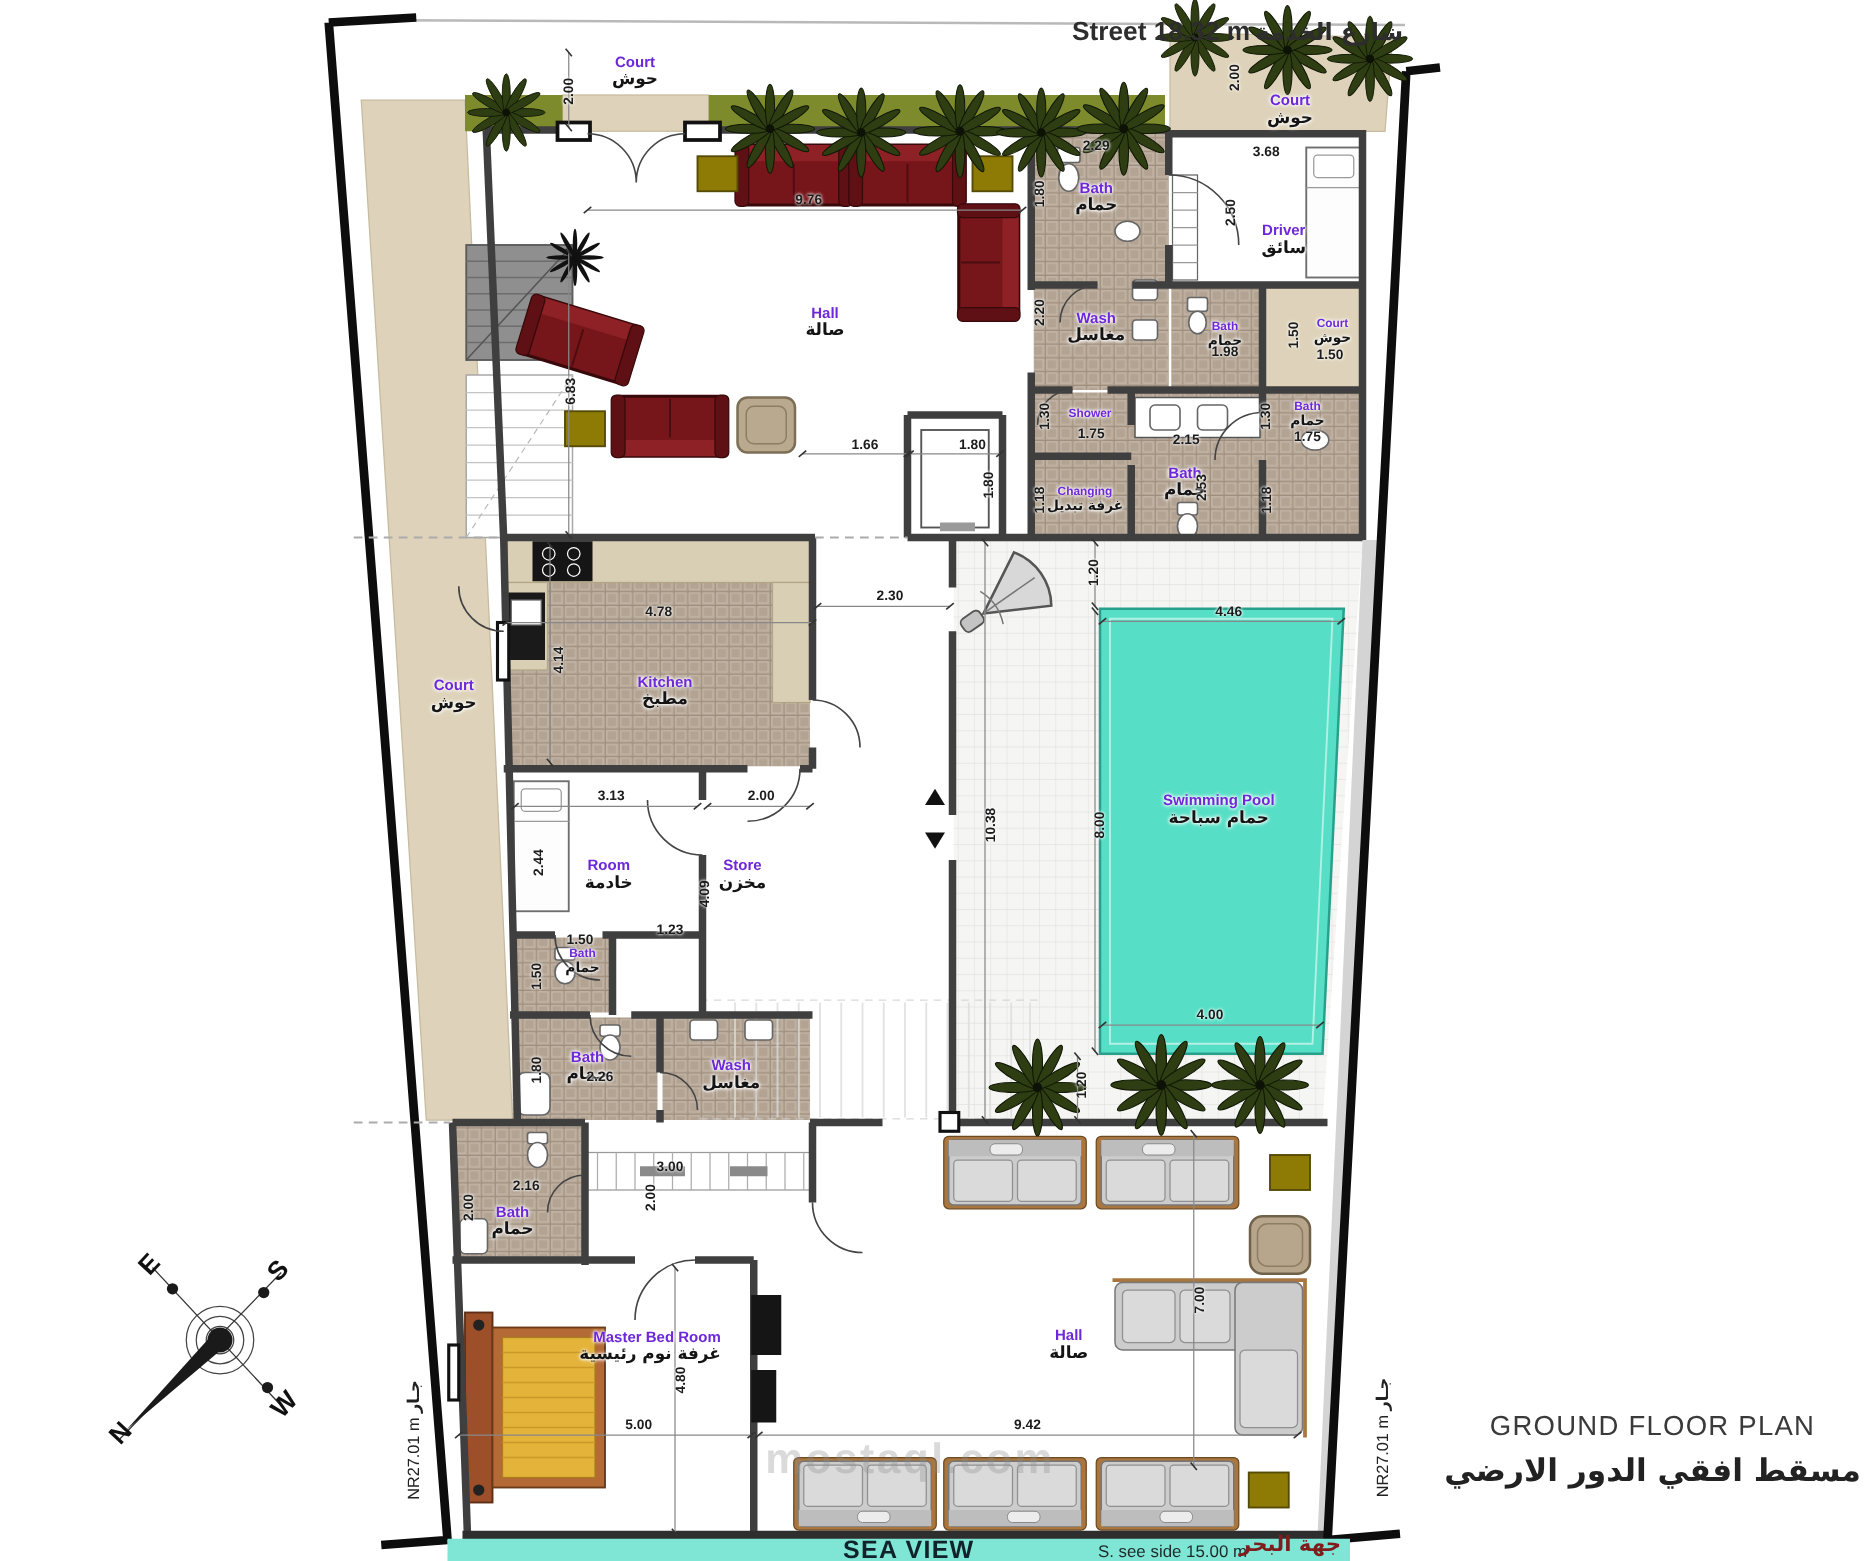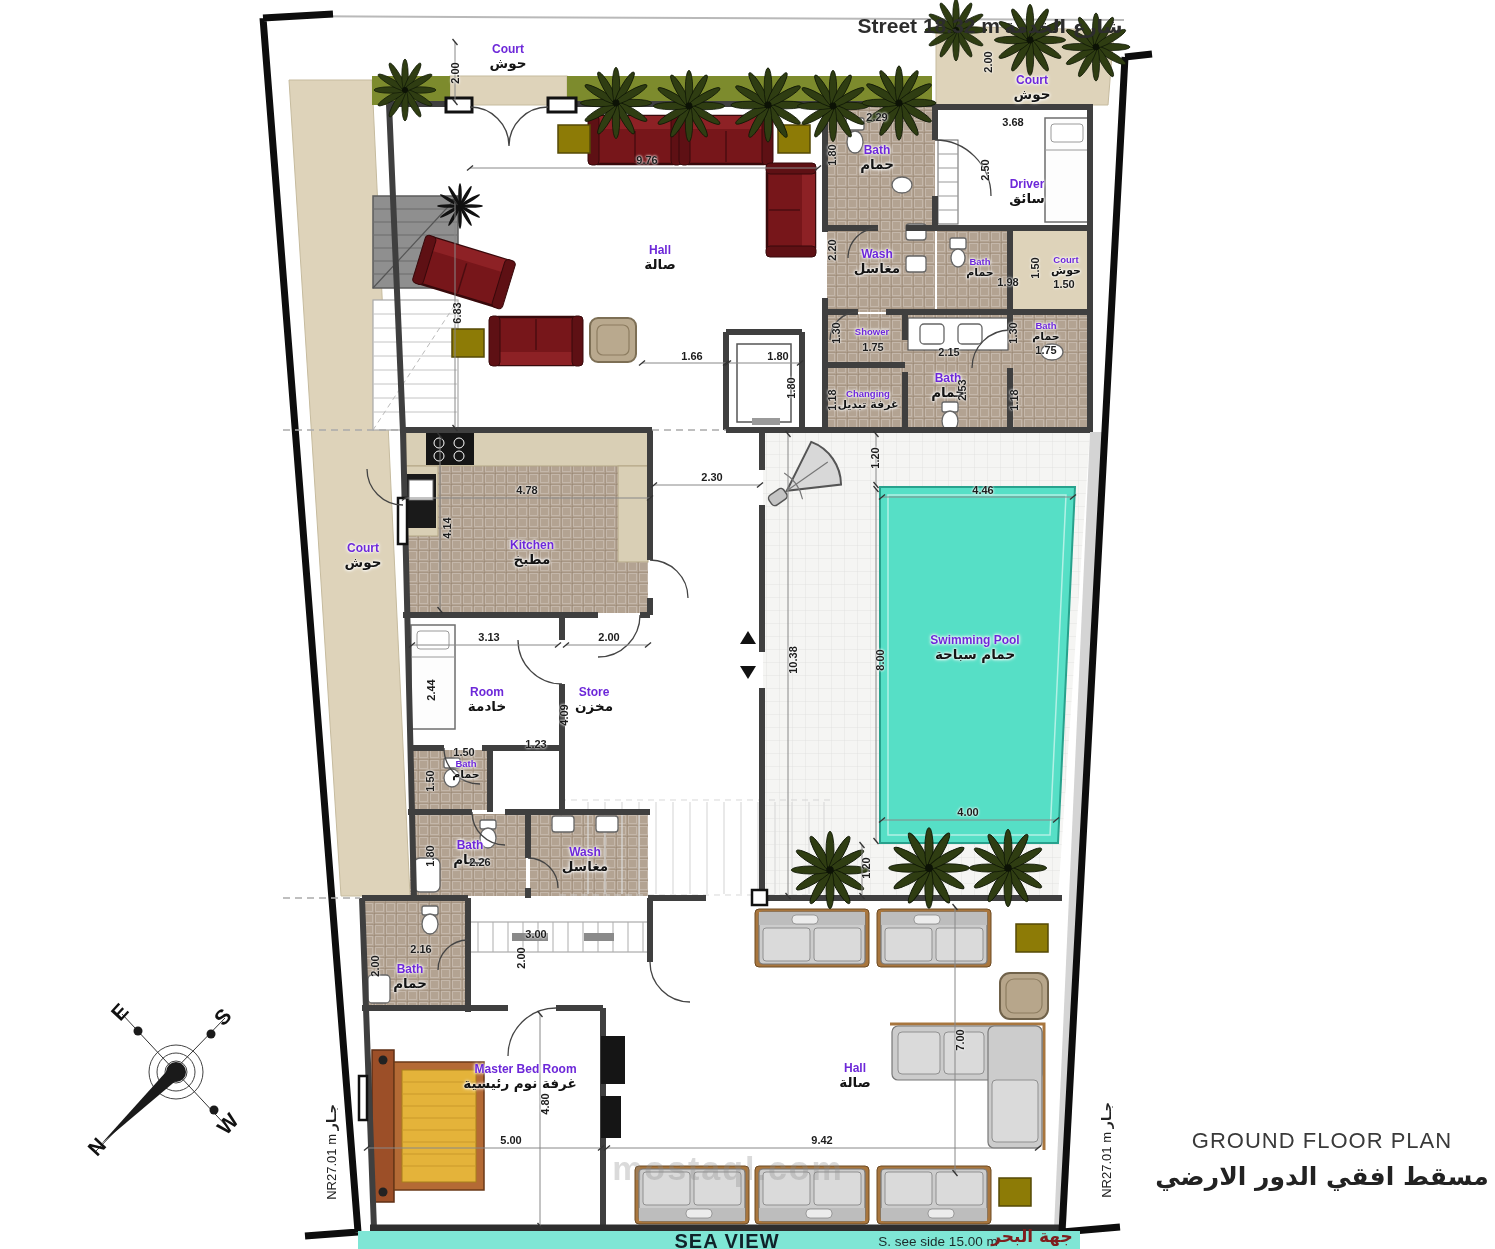--- a/index.html
+++ b/index.html
@@ -466,21 +466,21 @@
       </div>
       <span class="dim v" style="left: 455px; top: 73px;">2.00</span>
       <span class="dim" style="left: 647px; top: 160px;">9.76</span>
       <span class="dim" style="left: 877px; top: 117px;">2.29</span>
       <span class="dim v" style="left: 832px; top: 155px;">1.80</span>
       <span class="dim" style="left: 1013px; top: 122px;">3.68</span>
       <span class="dim v" style="left: 985px; top: 170px;">2.50</span>
       <span class="dim v" style="left: 988px; top: 62px;">2.00</span>
       <span class="dim v" style="left: 832px; top: 250px;">2.20</span>
       <span class="dim v" style="left: 1035px; top: 268px;">1.50</span>
-      <span class="dim" style="left: 1008px; top: 282px;">1.98</span>
+      <span class="dim" style="left: 980px; top: 282px;">1.98</span>
       <span class="dim" style="left: 1064px; top: 284px;">1.50</span>
       <span class="dim v" style="left: 457px; top: 313px;">6.83</span>
       <span class="dim" style="left: 692px; top: 356px;">1.66</span>
       <span class="dim" style="left: 778px; top: 356px;">1.80</span>
       <span class="dim v" style="left: 791px; top: 388px;">1.80</span>
       <span class="dim v" style="left: 836px; top: 333px;">1.30</span>
       <span class="dim" style="left: 873px; top: 347px;">1.75</span>
       <span class="dim" style="left: 949px; top: 352px;">2.15</span>
       <span class="dim v" style="left: 1013px; top: 333px;">1.30</span>
       <span class="dim" style="left: 1046px; top: 350px;">1.75</span>

